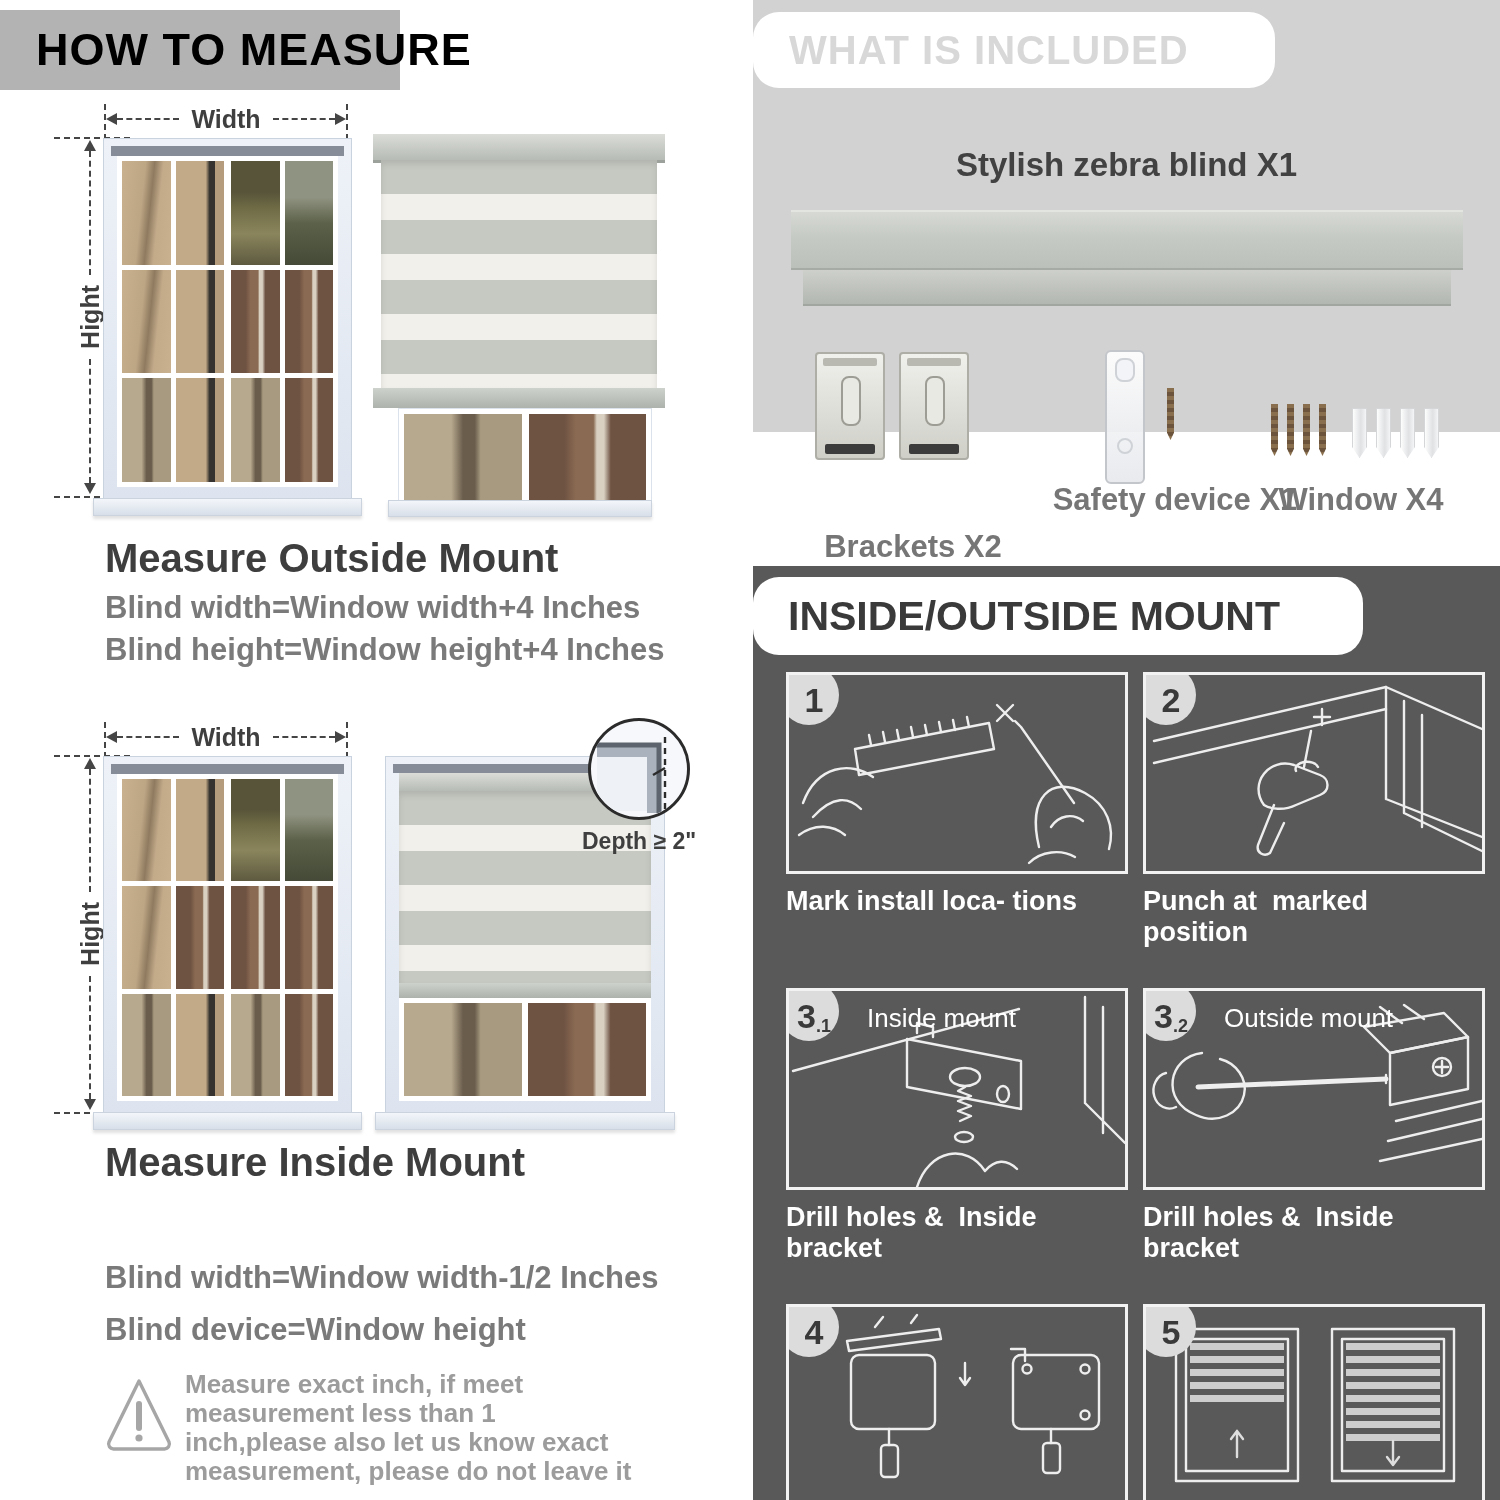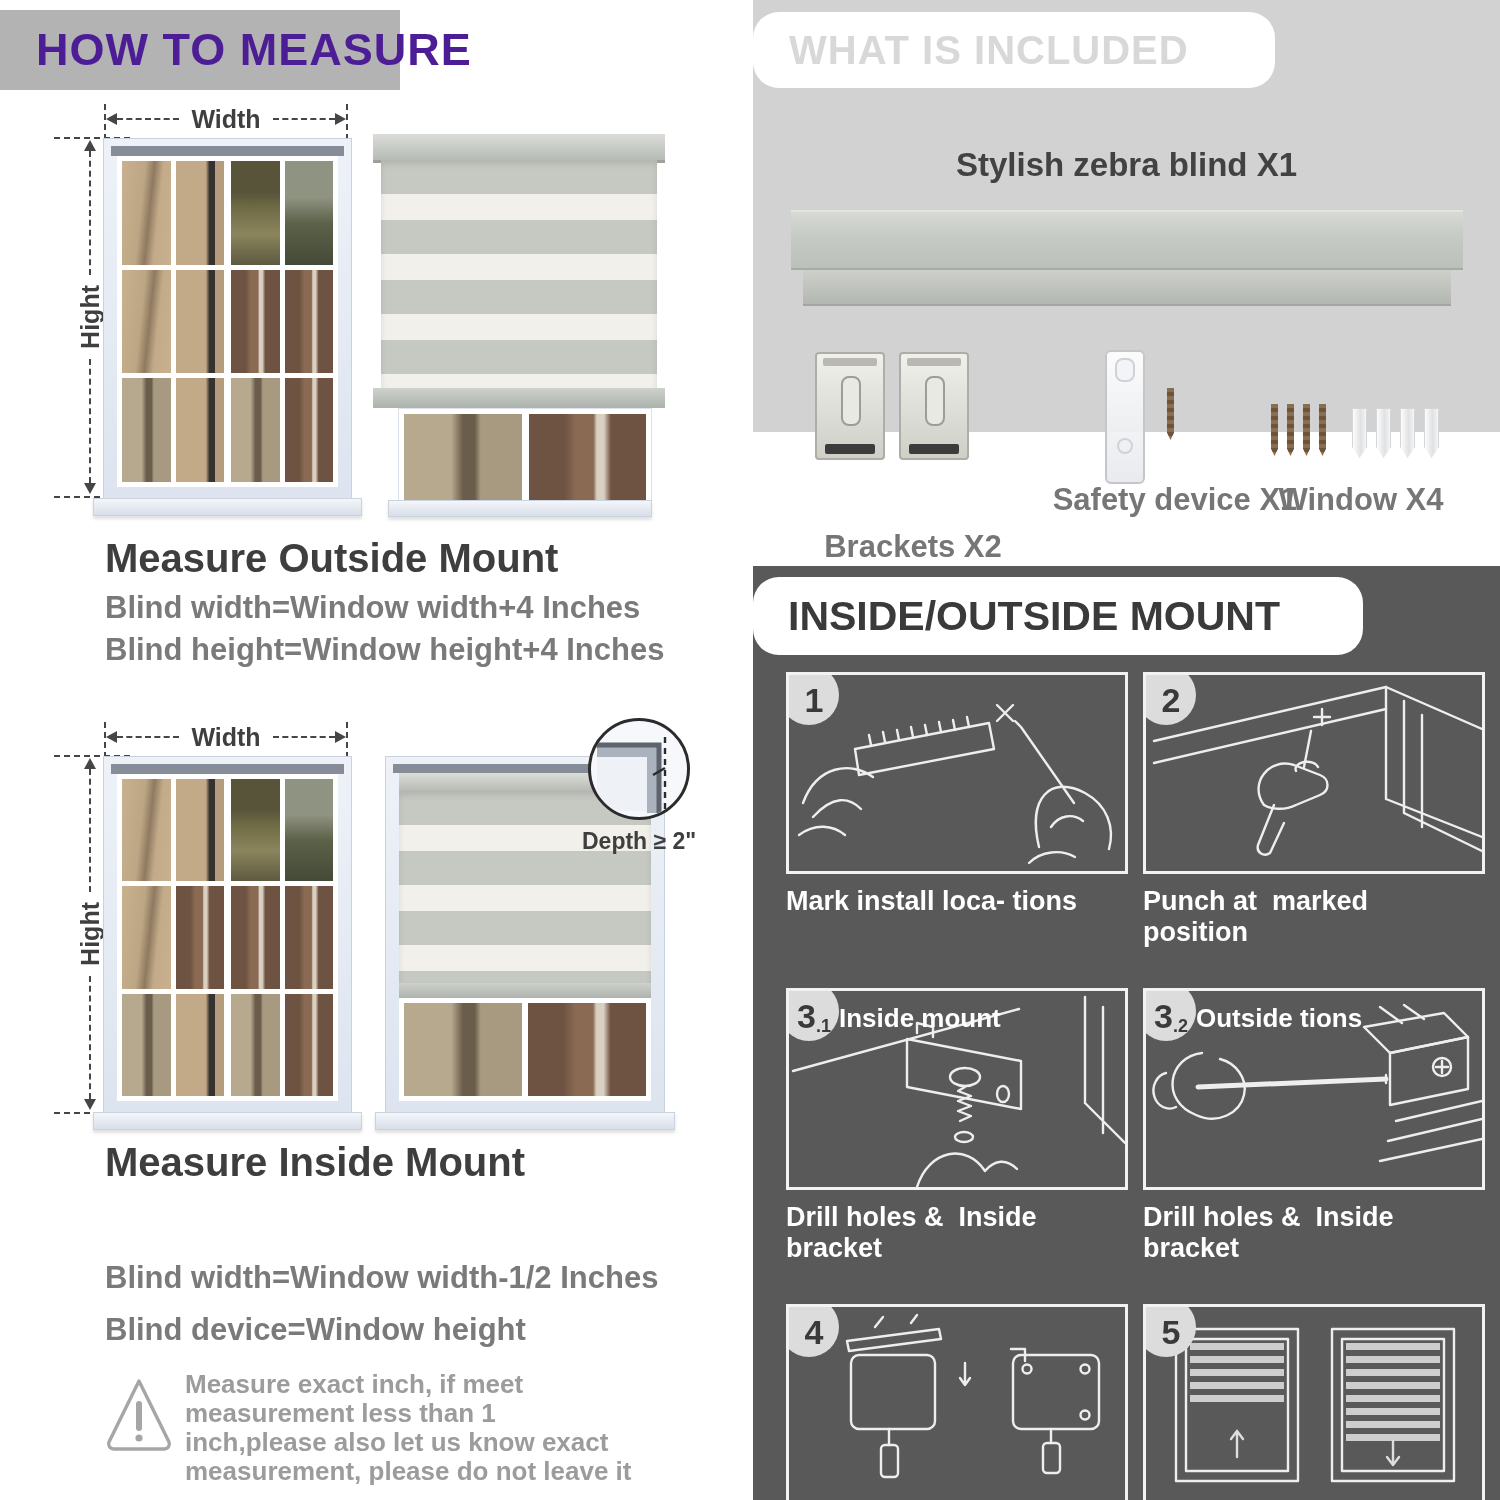--- a/index.html
+++ b/index.html
@@ -2,21 +2,21 @@
 <html><head>
 <meta charset="utf-8">
 <style>
   html,body{margin:0;padding:0;}
   body{width:1500px;height:1500px;background:#fff;font-family:"Liberation Sans",sans-serif;}
   .stage{position:relative;width:1500px;height:1500px;overflow:hidden;background:#fff;}
   .abs{position:absolute;}
 
   
   .howto-band{left:0;top:10px;width:400px;height:80px;background:#b3b3b3;display:flex;align-items:center;}
-  .howto-band .t{color:#4c1d95;font-size:45px;font-weight:700;letter-spacing:1px;padding-left:36px;white-space:nowrap;}
+  .howto-band .t{color:#000000;font-size:45px;font-weight:700;letter-spacing:1px;padding-left:36px;white-space:nowrap;}
 
   
   .mh{display:flex;align-items:center;height:16px;}
   .mh .line{flex:1;height:0;border-top:2px dashed #454545;}
   .mh .ah-l{width:0;height:0;border-top:6px solid transparent;border-bottom:6px solid transparent;border-right:11px solid #454545;}
   .mh .ah-r{width:0;height:0;border-top:6px solid transparent;border-bottom:6px solid transparent;border-left:11px solid #454545;}
   .mh .lab{padding:0 12px;font-size:25px;font-weight:700;color:#3f3f3f;line-height:1;white-space:nowrap;}
   .mv{width:16px;display:flex;flex-direction:column;align-items:center;}
   .mv .line{flex:1;width:0;border-left:2px dashed #454545;}
   .mv .av-t{width:0;height:0;border-left:6px solid transparent;border-right:6px solid transparent;border-bottom:11px solid #454545;}
@@ -88,21 +88,21 @@
 
   .panel-dark{left:753px;top:566px;width:747px;height:934px;background:#59595a;}
   .badge2{left:0;top:11px;width:610px;height:78px;}
   .badge2 .t{color:#3a3a3a;font-size:41px;font-weight:700;padding-left:35px;white-space:nowrap;}
 
   .steps{position:absolute;left:33px;top:106px;display:grid;grid-template-columns:336px 336px;column-gap:21px;row-gap:40px;}
   .step-box{position:relative;width:336px;height:196px;border:3px solid #f2f2f2;overflow:hidden;}
   .step-badge{position:absolute;top:-10px;left:-10px;width:60px;height:60px;border-radius:50%;background:#dcdcdc;display:flex;align-items:center;justify-content:center;padding:10px 0 0 10px;box-sizing:border-box;}
   .step-badge .n{font-size:34px;font-weight:700;color:#3a3a3a;line-height:1;}
   .step-badge .s{font-size:18px;font-weight:700;color:#3a3a3a;align-self:flex-end;margin-bottom:4px;}
-  .step-inner-label{position:absolute;top:12px;left:50px;font-size:26px;font-weight:700;color:#fff;white-space:nowrap;}
+  .step-inner-label{position:absolute;top:12px;left:78px;font-size:26px;font-weight:400;color:#fff;white-space:nowrap;}
   .step-cap{margin-top:12px;font-size:27px;font-weight:700;color:#fff;white-space:pre-wrap;}
   svg.art{position:absolute;inset:0;width:100%;height:100%;}
   svg.art path, svg.art rect, svg.art circle, svg.art ellipse{fill:none;stroke:#eeeeee;stroke-width:2.4;stroke-linecap:round;stroke-linejoin:round;}
   svg.art .fillst{fill:#cdcdcd;stroke:none;}
 
   .warn-tri{width:72px;height:78px;}
 </style>
 </head>
 <body>
 
@@ -357,21 +357,21 @@
             <path d="M52 96 L240 88" style="stroke-width:5;"></path>
             <path d="M240 84 v8"></path>
             <path d="M20 82 a16 18 0 1 0 10 34"></path>
             <path d="M56 62 C22 66 14 110 50 124 C72 134 94 122 98 104 C102 88 90 72 74 68"></path>
             <path d="M250 130 L336 110 M242 150 L336 128 M234 170 L336 148"></path>
           </svg>
           <div class="step-badge">
             <span class="n">3</span>
               <span class="s">.2</span>
           </div>
-          <div class="step-inner-label">Outside tions</div>
+          <div class="step-inner-label">Outside mount</div>
         </div>
         <div class="step-cap">Drill holes &amp;  Inside bracket</div>
       </div>
 
       <div class="step">
         <div class="step-box">
           <svg class="art" viewBox="0 0 336 196">
             <path d="M58 34 L150 22 L152 32 L60 44 Z"></path>
             <path d="M86 20 l8 -10 M122 16 l6 -8"></path>
             <rect x="62" y="48" width="84" height="74" rx="8"></rect>

